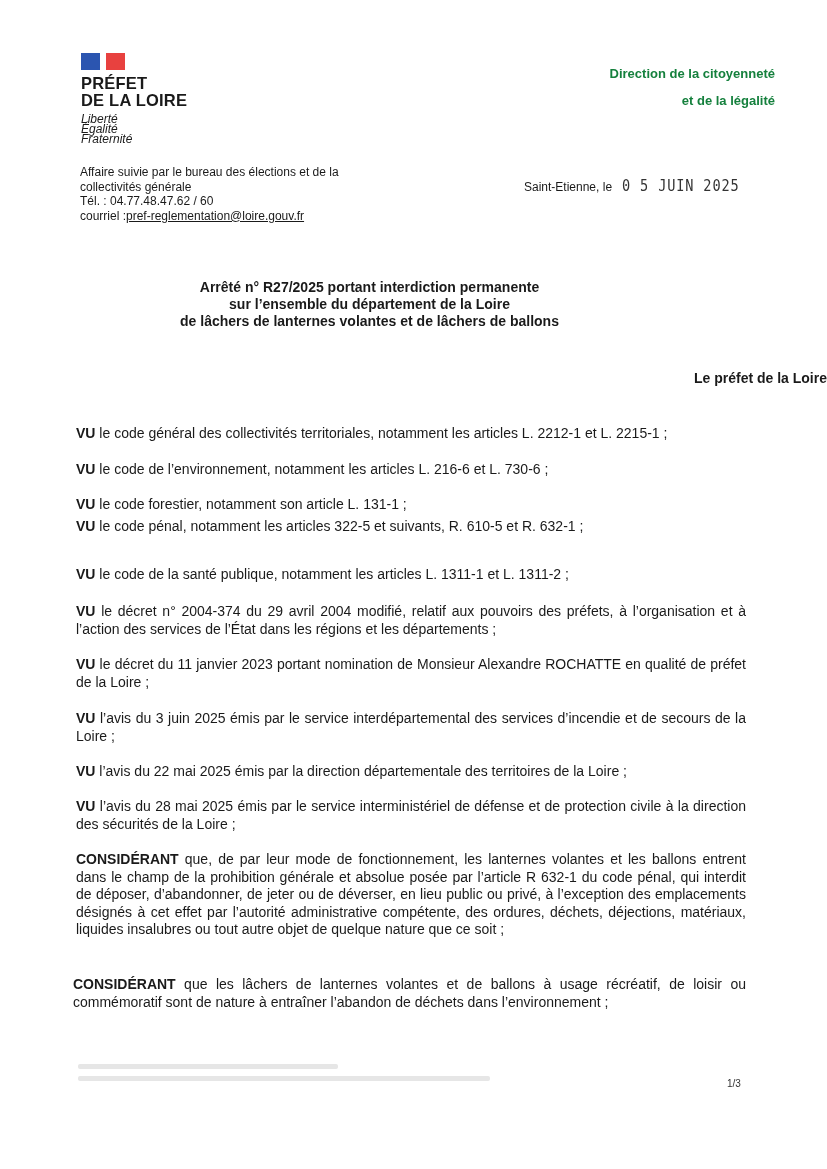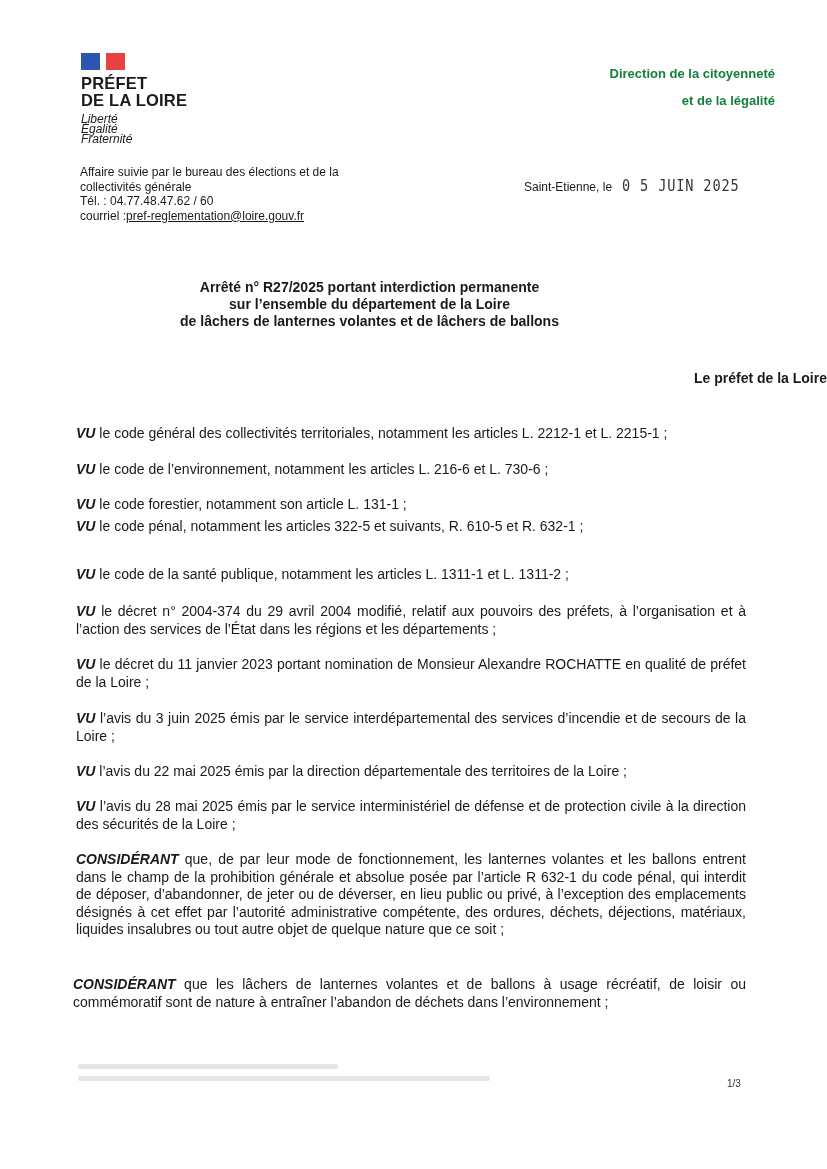--- a/index.html
+++ b/index.html
@@ -13,21 +13,21 @@
   .marianne { left: 81px; top: 75px; font-weight: bold; font-size: 16.5px; line-height: 17px; letter-spacing: 0.2px; }
   .devise { left: 81px; top: 114px; font-family: Liberation Sans, sans-serif; font-style: italic; font-size: 12px; line-height: 10px; }
   .affaire { left: 80px; top: 165px; font-size: 12px; line-height: 14.5px; }
   .affaire .mail { text-decoration: underline; }
   .direction { right: 52px; top: 60px; text-align: right; font-weight: bold; font-size: 13px; line-height: 27px; color: #15803d; }
   .place { left: 511px; top: 176px; font-size: 12px; display: flex; align-items: baseline; gap: 10px; margin-left: 13px; }
   .stamp { font-family: "DejaVu Sans Mono", monospace; font-size: 16px; letter-spacing: 1px; color: #333; transform: scaleX(0.85); transform-origin: left; }
   .title { left: 0; width: 739px; top: 279px; text-align: center; font-weight: bold; font-size: 14px; line-height: 17px; }
   .prefet { left: 0; width: 827px; top: 370px; text-align: right; font-weight: bold; font-size: 14px; }
   .para { left: 76px; width: 670px; font-size: 14px; line-height: 17.5px; text-align: justify; }
-  .para b { font-weight: bold; font-style: italic; }
+  .para b { font-weight: bold; }
   .footer { left: 78px; top: 1064px; width: 420px; }
   .footer .line { height: 5px; background: #e6e6e6; margin-bottom: 7px; border-radius: 2px; }
   .pagenum { left: 727px; top: 1078px; font-size: 10px; color: #333; }
 </style>
 </head>
 <body>
 
 <div class="abs flag">
   <div class="blue"></div>
   <div class="white"></div>

